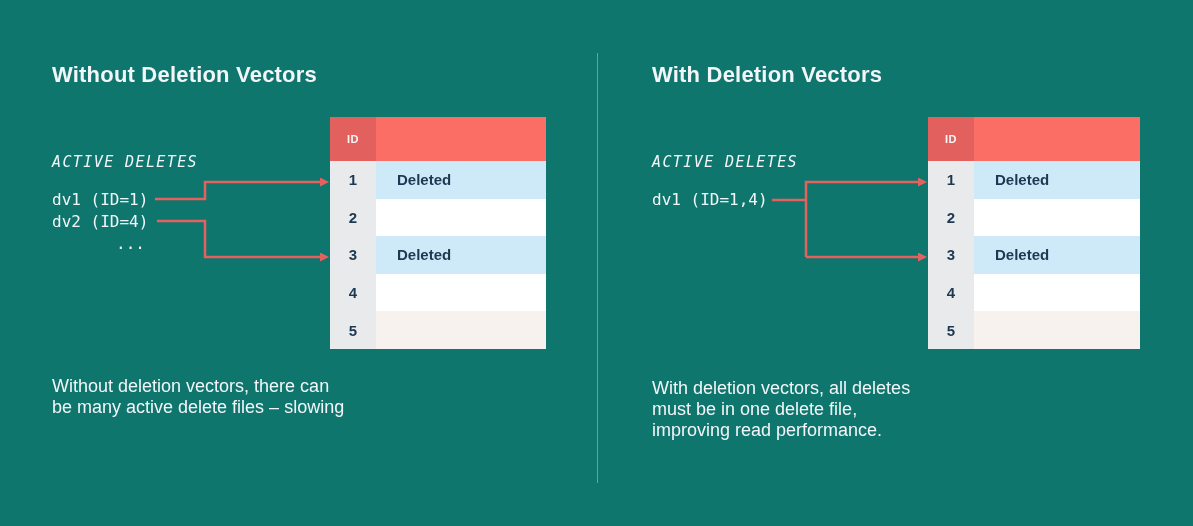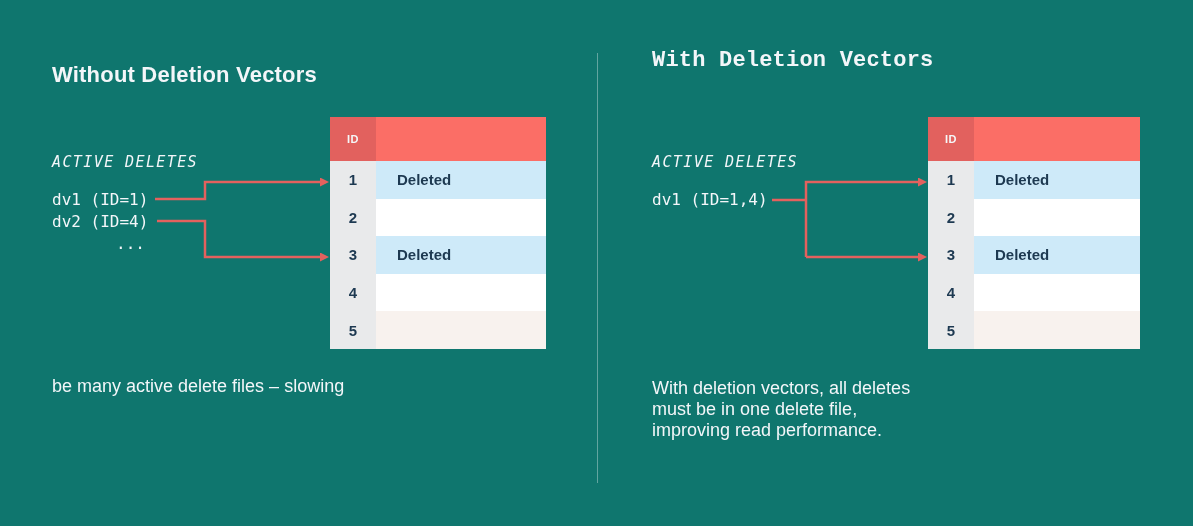--- a/index.html
+++ b/index.html
@@ -70,26 +70,27 @@
         <div class="td-id">4</div>
         <div class="td-val v-white"></div>
       </div>
       <div class="trow">
         <div class="td-id">5</div>
         <div class="td-val v-off"></div>
       </div>
     </div>
 
     <div class="abs caption" style="left:52px;top:376px;">
+      <div>Without deletion vectors, there can</div>
       <div>be many active delete files – slowing</div>
     </div>
   </div>
 
   <div>
-    <div class="abs title" style="left:652px;top:48px;font-family:Liberation Mono, monospace;">With Deletion Vectors</div>
+    <div class="abs title" style="left:652px;top:62px;">With Deletion Vectors</div>
 
     <div class="abs mono active-label" style="left:652px;top:153px;">ACTIVE DELETES</div>
 
     <div class="abs" style="left:652px;top:189px;">
       <div class="mono dv">dv1 (ID=1,4)</div>
     </div>
 
     <div class="idtable" style="left:928px;width:212px;">
       <div class="thead">
         <div class="th-id">ID</div>

